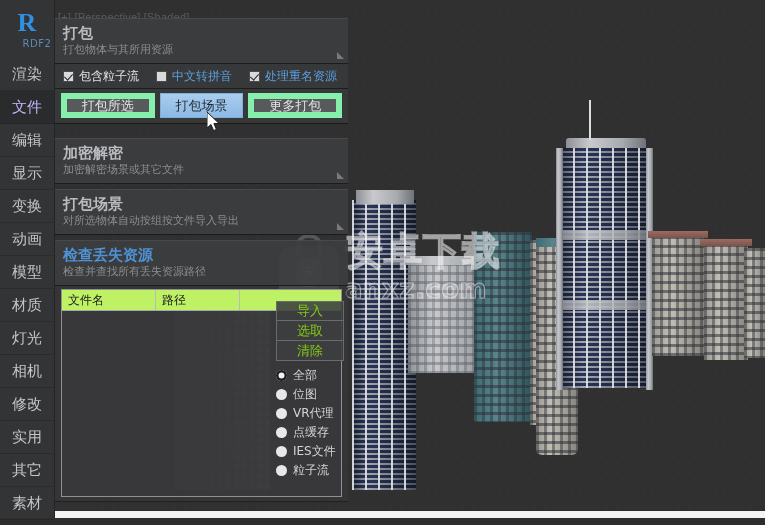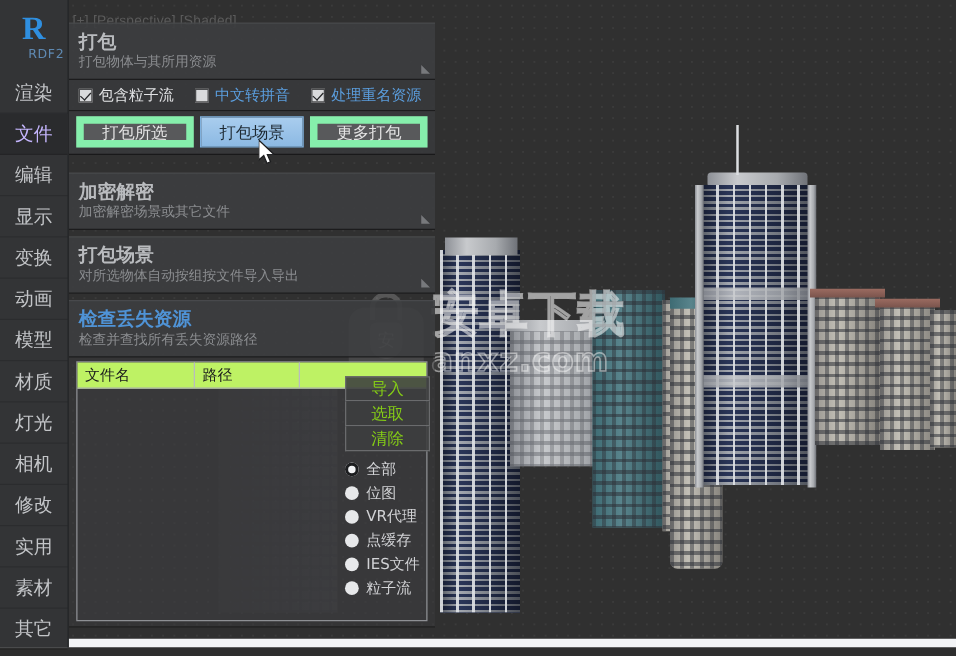--- a/index.html
+++ b/index.html
@@ -419,24 +419,24 @@
     <div class="nav-item">
       <span>相机</span>
     </div>
     <div class="nav-item">
       <span>修改</span>
     </div>
     <div class="nav-item">
       <span>实用</span>
     </div>
     <div class="nav-item">
+      <span>其它</span>
+    </div>
+    <div class="nav-item">
       <span>素材</span>
-    </div>
-    <div class="nav-item">
-      <span>其它</span>
     </div>
   </div>
 
   <div id="panel">
 
     <div class="section">
       <div class="s-title">打包</div>
       <div class="s-desc">打包物体与其所用资源</div>
       <div class="tri"></div>
     </div>

